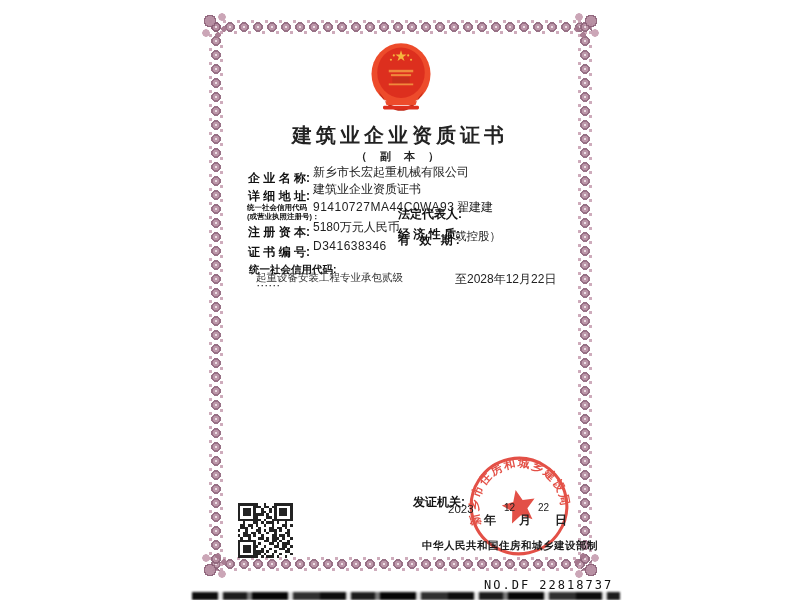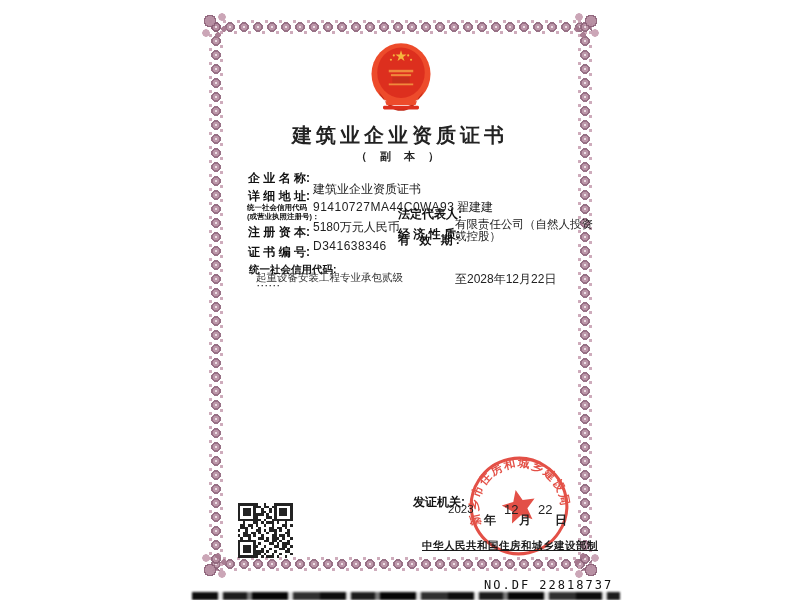--- a/index.html
+++ b/index.html
@@ -50,21 +50,21 @@
   .subtitle{ font-size:11px; font-weight:bold; letter-spacing:5px; color:#222; }
   .lbl     { font-size:12px; font-weight:bold; color:#111; }
   .lbl-sm  { font-size:7.5px; font-weight:bold; color:#111; line-height:9px; white-space:pre-line; }
   .val     { font-size:12px; color:#222; }
   .val-sm  { font-size:10.5px; color:#333; }
   .dots    { font-size:9px; letter-spacing:1px; color:#333; font-weight:bold; }
   .ministry{ font-size:10.5px; font-weight:bold; color:#1a1a1a; letter-spacing:.5px; }
   .footer-q{ font-size:9.5px; color:#3a3a3a; }
   .serial  { font-size:12px; color:#111; letter-spacing:2px; font-family:"DejaVu Sans Mono","Liberation Mono",monospace; }
   .datechar{ font-size:12px; font-weight:bold; color:#222; }
-  .datenum { font-size:13px; color:#222; }
+  .datenum { font-size:10px; color:#222; }
 
   #stamp { position:absolute; left:458px; top:445px; width:122px; height:122px;
            transform:rotate(-12deg); opacity:.88; }
   #emblem { position:absolute; left:360px; top:41px; width:82px; height:72px; filter:blur(.3px); }
   #qr { position:absolute; left:237px; top:503px; width:56px; height:55px; }
 
   #bottom-strip {
     position:absolute; left:192px; top:592px; width:428px; height:8px;
     background:repeating-linear-gradient(90deg,
       #0d0d0d 0 26px, #e8e8e8 26px 31px, #1c1c1c 31px 55px, #777 55px 60px,
@@ -109,33 +109,33 @@
   <div class="abs subtitle" style="left:0;top:149px;width:800px;text-align:center;">（ 副 本 ）</div>
 
   <div class="abs lbl" style="left:248px;top:170px;">企 业 名 称:</div>
   <div class="abs lbl" style="left:248px;top:188px;">详 细 地 址:</div>
   <div class="abs lbl-sm" style="left:247px;top:203px;">统一社会信用代码
 (或营业执照注册号)：</div>
   <div class="abs lbl" style="left:248px;top:224px;">注 册 资 本:</div>
   <div class="abs lbl" style="left:248px;top:244px;">证 书 编 号:</div>
   <div class="abs lbl" style="left:249px;top:263px;font-size:10.5px;">统一社会信用代码:</div>
 
+  <div class="abs val" style="left:313px;top:164px;">新乡市长宏起重机械有限公司</div>
   <div class="abs val" style="left:313px;top:181px;">建筑业企业资质证书</div>
   <div class="abs val" style="left:313px;top:200px;letter-spacing:.5px;">91410727MA44C0WA93</div>
   <div class="abs val" style="left:313px;top:219px;">5180万元人民币</div>
   <div class="abs val" style="left:313px;top:239px;letter-spacing:.5px;">D341638346</div>
   <div class="abs val-sm" style="left:256px;top:271px;">起重设备安装工程专业承包贰级</div>
   <div class="abs dots" style="left:257px;top:281px;">······</div>
 
   <div class="abs lbl" style="left:398px;top:206px;">法定代表人:</div>
   <div class="abs lbl" style="left:398px;top:226px;">经 济 性 质:</div>
   <div class="abs lbl" style="left:398px;top:232px;letter-spacing:3px;">有  效  期:</div>
 
   <div class="abs val" style="left:457px;top:199px;">翟建建</div>
-  <div class="abs val" style="left:455px;top:217px;font-size:11.5px;">有限责任公司（自然人投资</div>
   <div class="abs val" style="left:455px;top:229px;font-size:11.5px;">或控股）</div>
   <div class="abs val" style="left:455px;top:239px;margin-top:32px;">至2028年12月22日</div>
 
   <div class="abs lbl" style="left:413px;top:494px;">发证机关:</div>
 
   <svg id="stamp" viewBox="0 0 120 120">
     <circle cx="60" cy="60" r="47" fill="none" stroke="#e0392e" stroke-width="3"></circle>
     <polygon points="60,44 64.7,55 76.5,56 67.6,63.8 70.3,75.4 60,69.2 49.7,75.4 52.4,63.8 43.5,56 55.3,55" fill="#e0392e"></polygon>
     <path id="stamp-arc" d="M 22,78 A 41,41 0 1 1 98,78" fill="none"></path>
     <text font-size="11.5" font-weight="bold" fill="#e0392e" letter-spacing="1.5">
@@ -143,21 +143,21 @@
     </text>
   </svg>
 
   <div class="abs datenum" style="left:448px;top:503px;font-size:11.5px;">2023</div>
   <div class="abs datechar" style="left:484px;top:512px;">年</div>
   <div class="abs datenum" style="left:504px;top:502px;">12</div>
   <div class="abs datechar" style="left:519px;top:512px;">月</div>
   <div class="abs datenum" style="left:538px;top:502px;">22</div>
   <div class="abs datechar" style="left:555px;top:512px;">日</div>
 
-  <div class="abs ministry" style="left:422px;top:539px;text-decoration:underline;">中华人民共和国住房和城乡建设部制</div>
+  <div class="abs ministry" style="left:422px;top:539px;">中华人民共和国住房和城乡建设部制</div>
 
   <div id="qr"><svg viewBox="0 0 21 21" width="100%" height="100%" shape-rendering="crispEdges" fill="#232323">
         <rect x="0" y="0" width="1" height="1"></rect>
         <rect x="1" y="0" width="1" height="1"></rect>
         <rect x="2" y="0" width="1" height="1"></rect>
         <rect x="3" y="0" width="1" height="1"></rect>
         <rect x="4" y="0" width="1" height="1"></rect>
         <rect x="5" y="0" width="1" height="1"></rect>
         <rect x="6" y="0" width="1" height="1"></rect>
         <rect x="7" y="0" width="1" height="1"></rect>

